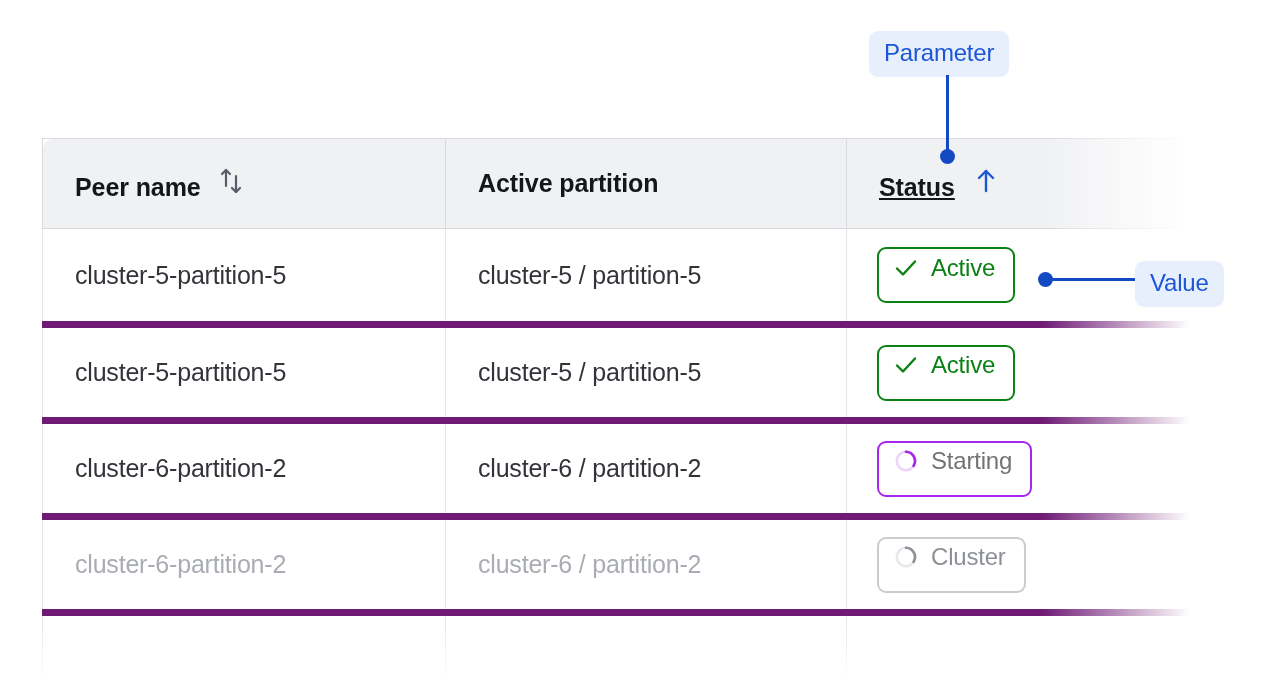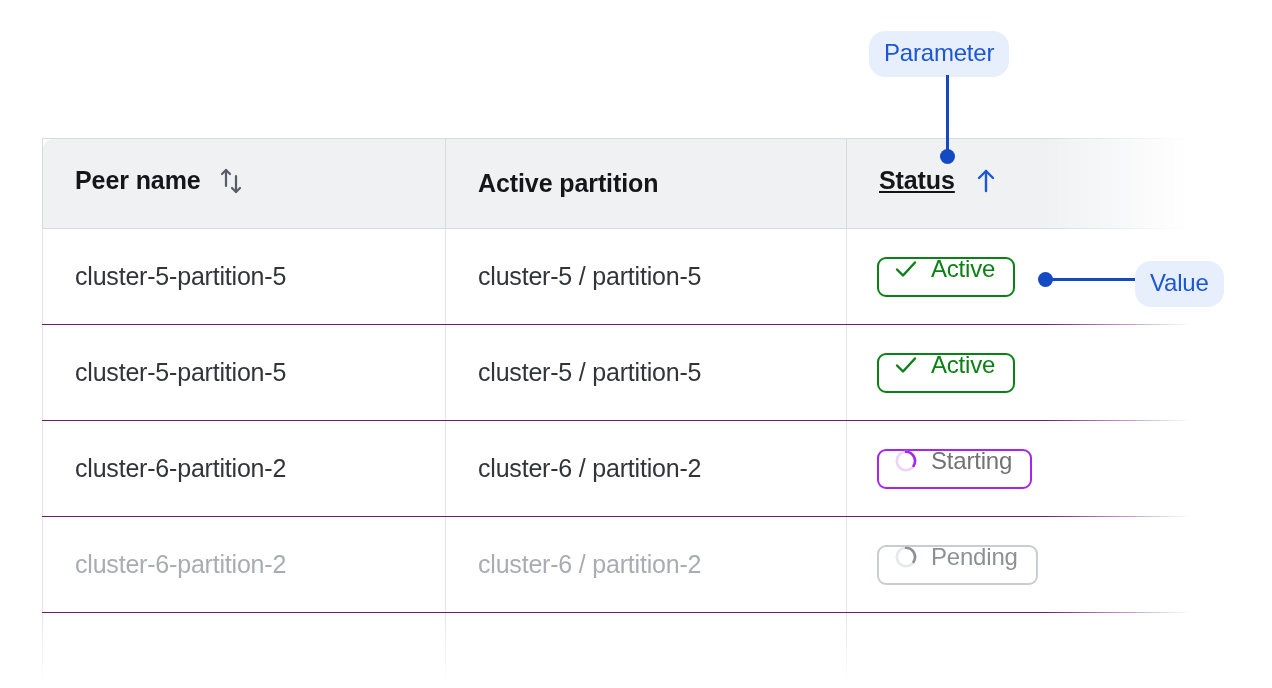--- a/index.html
+++ b/index.html
@@ -61,25 +61,25 @@
     border-left: 1px solid #d8dade;
     border-top: 1px solid #d8dade;
     border-top-left-radius: 10px;
   }
   thead th:nth-child(2) { border-top: 1px solid #d8dade; }
   thead th:last-child {
     border-top: 1px solid #d8dade;
     border-right: none;
     text-decoration: underline;
   }
-  .th-inner { display: flex; align-items: flex-start; gap: 16px; }
+  .th-inner { display: flex; align-items: flex-end; gap: 16px; }
 
   tbody tr { height: 96px; }
   tbody td {
-    border-bottom: 1px solid #701a75;
+    border-bottom: 7px solid #701a75;
     border-right: 1px solid #e3e5e8;
     border-left: none;
     padding: 0 0 0 32px;
     font-size: 25px;
     font-weight: normal;
     color: #32343a;
     letter-spacing: -0.2px;
     vertical-align: middle;
     box-sizing: border-box;
     background: #ffffff;
@@ -88,42 +88,42 @@
   tbody td:last-child { border-right: none; padding-left: 30px; }
   tbody tr.dim td { color: #a9acb2; }
 
   
   .pill {
     display: inline-flex;
     align-items: center;
     gap: 12px;
     border-radius: 9px;
     padding: 0 18px 15px 14px;
-    height: 40px;
+    height: 56px;
     box-sizing: border-box;
     font-size: 24px;
     letter-spacing: -0.2px;
     border: 2px solid transparent;
     background: #ffffff;
     white-space: nowrap;
   }
   .pill.active   { border-color: #0b8014; color: #0b8014; }
   .pill.starting { border-color: #a626f0; color: #737373; }
   .pill.pending  { border-color: #c9ccd1; color: #8d9096; }
 
   .pill svg { display: block; flex: none; }
 
   
   .callout {
     position: absolute;
     background: #e8effc;
     color: #1a56d6;
     font-size: 24px;
     letter-spacing: -0.2px;
-    border-radius: 16px;
+    border-radius: 9px;
     padding: 8px 15px 10px 15px;
     white-space: nowrap;
   }
   #callout-parameter { left: 869px; top: 31px; }
   #callout-value     { left: 1135px; top: 261px; }
 
   .conn-line { position: absolute; background: #1449c4; }
   #conn-parameter-line {
     left: 946px; top: 75px; width: 3px; height: 80px;
   }
@@ -231,21 +231,21 @@
         <tr class="dim">
           <td>cluster-6-partition-2</td>
           <td>cluster-6 / partition-2</td>
           <td><span class="pill pending">
               <span>
                 <svg width="26" height="26" viewBox="0 0 26 26">
                   <circle cx="13" cy="13" r="9.2" fill="none" stroke="#e6e8eb" stroke-width="2.6"></circle>
                   <path d="M13 3.8 A9.2 9.2 0 0 1 20.5 18" fill="none" stroke="#8d9096" stroke-width="2.6" stroke-linecap="round"></path>
                 </svg>
               </span>
-              <span>Pending</span>
+              <span>Cluster</span>
             </span></td>
         </tr>
         <tr class="dim">
           <td></td>
           <td></td>
           <td></td>
         </tr>
       </tbody>
   </table>
 </div>

